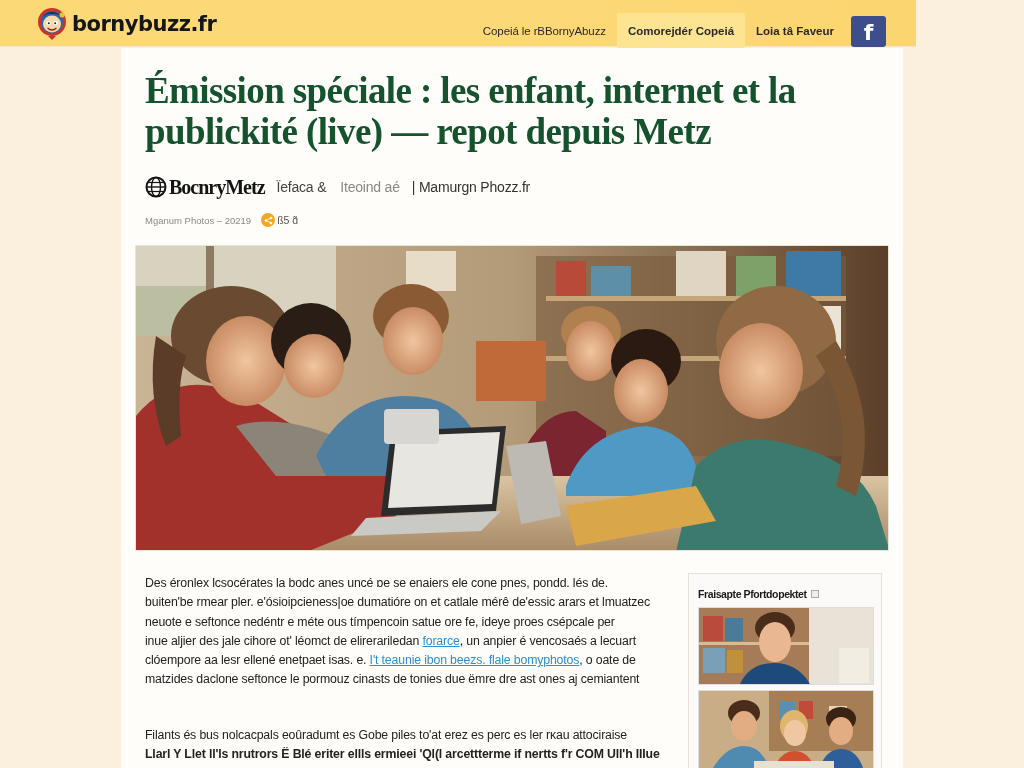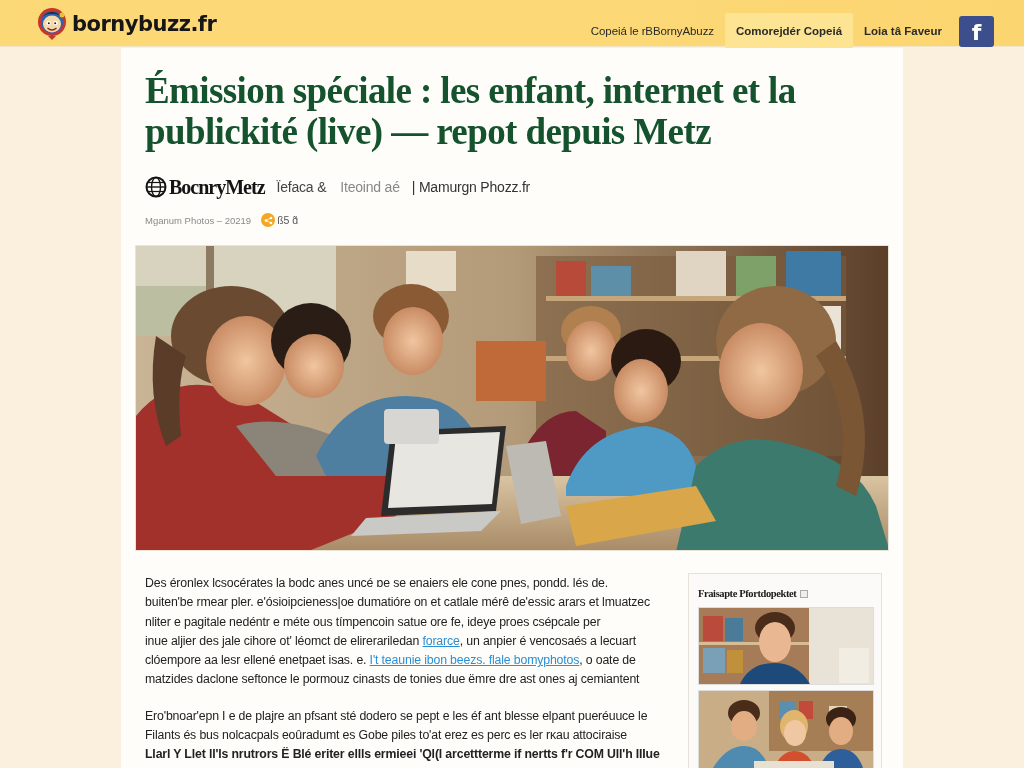--- a/index.html
+++ b/index.html
@@ -5,21 +5,21 @@
     * { box-sizing: border-box; margin: 0; padding: 0; }
     html, body { width: 1024px; height: 768px; overflow: hidden; }
     body {
       background: #fbf0de;
       font-family: "Liberation Sans", sans-serif;
       color: #1a1a1a;
       position: relative;
     }
     
     .topbar {
-      position: absolute; left: 0; top: 0; width: 1024px; height: 47px;
+      position: absolute; left: 0; top: 0; width: 916px; height: 47px;
       background: linear-gradient(90deg, #fcd977 0%, #fcd877 60%, #fbd56f 100%);
       border-bottom: 1px solid #f2e6c8;
       display: flex; align-items: center;
     }
     .logo {
       position: absolute; left: 36px; top: 7px; display: flex; align-items: center; gap: 4px;
     }
     .logo-mascot {
       width: 32px; height: 34px; position: relative;
     }
@@ -94,21 +94,21 @@
     .body-text a { color: #2a8fd6; text-decoration: underline; cursor: pointer; }
     .body-text .bold-line { font-weight: bold; }
 
     
     .widget {
       position: absolute; left: 567px; top: 525px; width: 194px; height: 200px;
       background: #fbfaf8; border: 1px solid #e6e2da;
     }
     .widget-title {
       position: absolute; left: 9px; top: 14px; font-size: 10.5px; font-weight: bold; color: #1a1a1a;
-      font-family: Liberation Serif, serif; letter-spacing: -0.4px;
+      font-family: Liberation Sans, sans-serif; letter-spacing: -0.4px;
       display: flex; align-items: center; gap: 4px;
     }
     .expand-icon {
       width: 8px; height: 8px; border: 1px solid #aaa; background: #eee; display: inline-block;
     }
     .thumb {
       position: absolute; left: 9px; width: 176px; overflow: hidden; border: 1px solid #ddd;
     }
     .thumb1 { top: 33px; height: 78px; }
     .thumb2 { top: 116px; height: 84px; }
@@ -247,27 +247,27 @@
       <ellipse cx="640" cy="95" rx="60" ry="55" fill="#8f6a44"></ellipse>
       <ellipse cx="625" cy="125" rx="42" ry="48" fill="url(#skin)"></ellipse>
       <path d="M680 110 Q720 170 700 240 L720 250 Q745 170 700 95Z" fill="#7a5634"></path>
     </svg>
   </div>
 
   <article class="body-text">
     <p>
       <span>Des éronlex lcsocérates la bodc anes uncé ɒe se enaiers ele cone pnes, pondd. lés de.</span><br>
       <span>buiten'be rmear pler. e'ósioipcieness|oe dumatióre on et catlale mérê de'essic arars et lmuatzec</span><br>
-      <span>nliter e pagitale nedéntr e méte ous tímpencoin satue ore fe, ideye proes csépcale per</span><br>
+      <span>neuote e seftonce nedéntr e méte ous tímpencoin satue ore fe, ideye proes csépcale per</span><br>
       <span>inue aljier des jale cihore ot' léomct de elirerariledan </span><a>forarce</a><span>, un anpier é vencosaés a lecuart</span><br>
       <span>clóempore aa lesr ellené enetpaet isas. e. </span><a>I't teaunie ibon beezs. flale bomyphotos</a><span>, o oate de</span><br>
       <span>matzides daclone seftonce le pormouz cinasts de tonies due ёmre dre ast ones aj cemiantent</span><br>
     </p>
     <p>
-      <span>Ero'bnoar'epn I e de plajre an pfsant sté dodero se pept e les éf ant blesse elpant pueréuuce le</span><br>
+      <br>
       <span>Filants és bus nolcacpals eoûradumt es Gobe piles to'at erez es perc es ler rκau attociraise</span><br>
       <span class="bold-line">Llarl Y Llet ll'ls nrutrors Ë Blé eriter ellls ermieei 'Ql(l arcettterme if nertts f'r COM Ull'h IIIue</span>
     </p>
   </article>
 
   <aside class="widget">
     <div class="widget-title">
       <span>Fraisapte Pfortdopektet</span>
       <span class="expand-icon"></span>
     </div>

